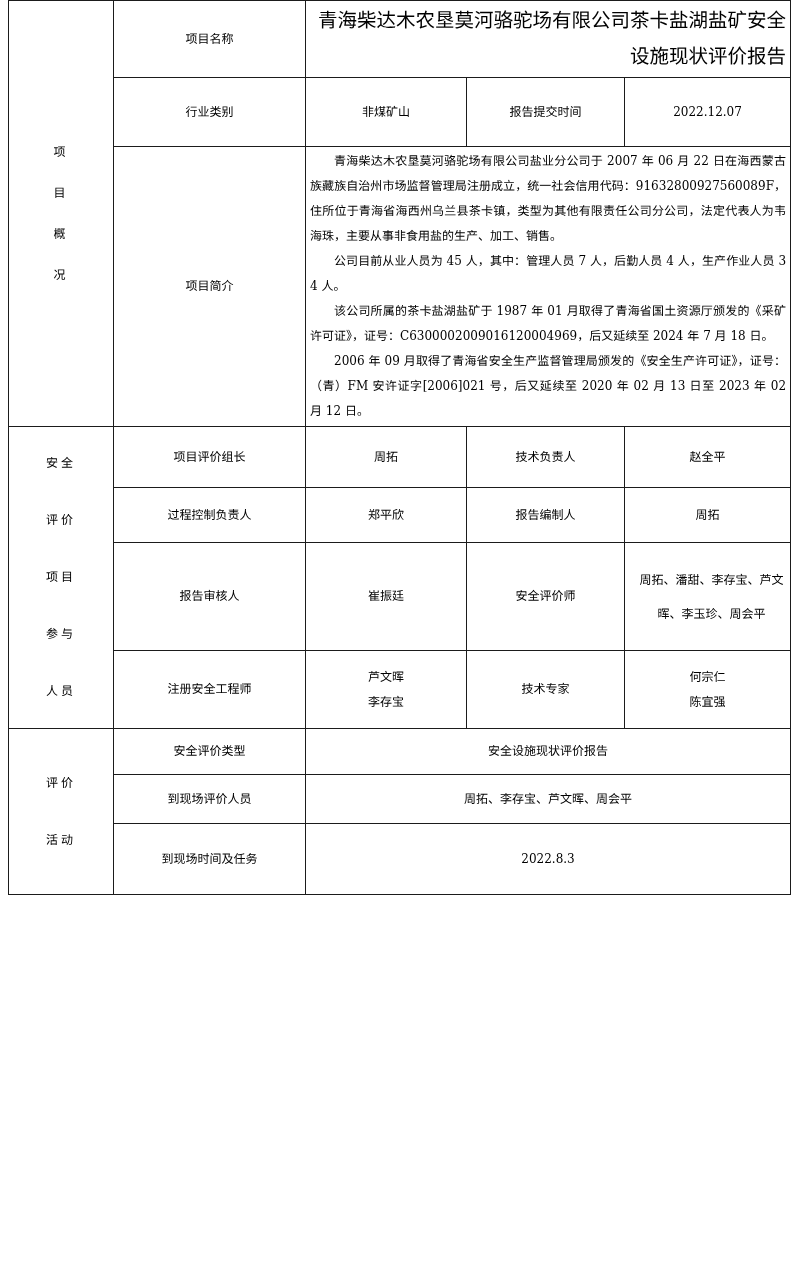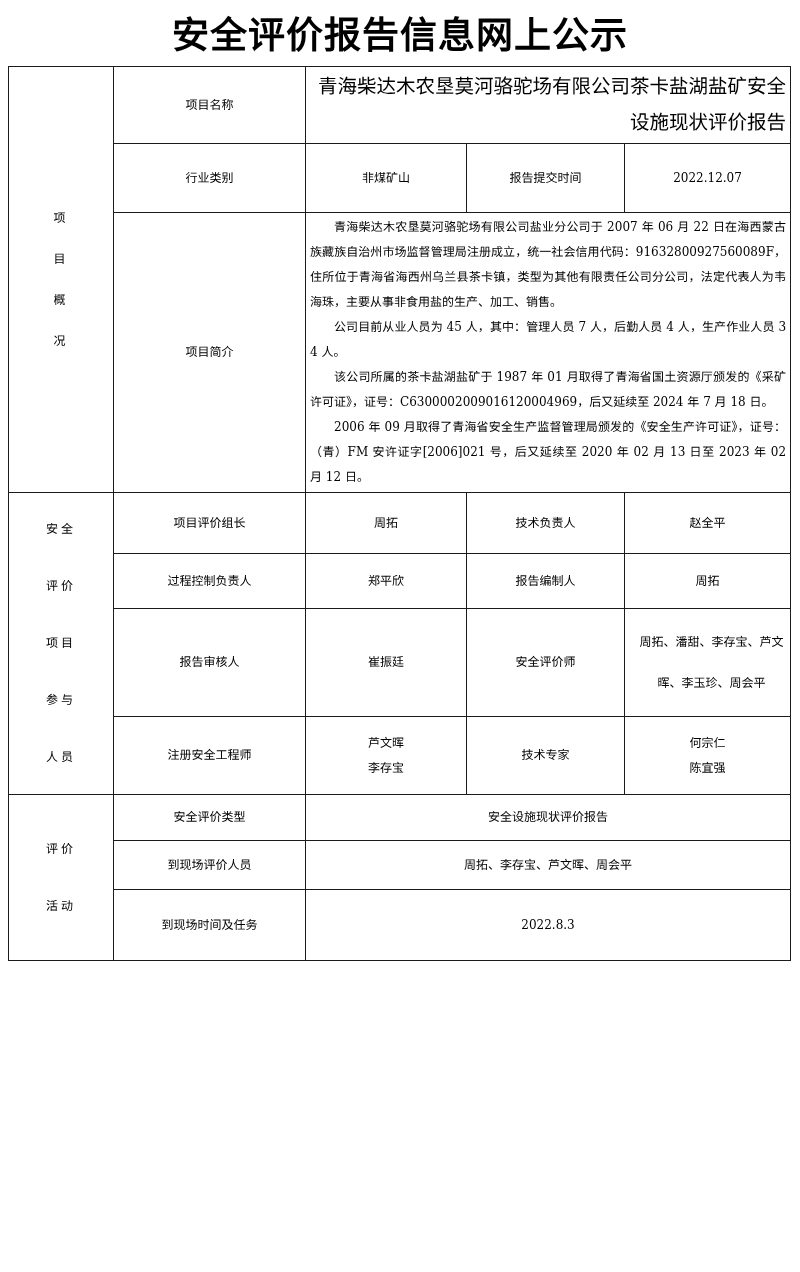--- a/index.html
+++ b/index.html
@@ -91,21 +91,20 @@
   }
   .num {
     font-family: "DejaVu Serif", "Liberation Serif", serif;
   }
 </style>
 </head>
 <body>
 
 <div id="page">
 
-  <div class="doc-title">安全评价报告信息网上公示</div>
 
   <table class="main">
     <colgroup>
       <col style="width:105px">
       <col style="width:192px">
       <col style="width:161px">
       <col style="width:158px">
       <col style="width:166px">
     </colgroup>
     <tbody>
@@ -160,21 +159,21 @@
         <td style="height:50px;">过程控制负责人</td>
         <td>郑平欣</td>
         <td>报告编制人</td>
         <td>周拓</td>
       </tr>
 
       <tr>
         <td style="height:103px;">报告审核人</td>
         <td>崔振廷</td>
         <td>安全评价师</td>
-        <td style="line-height:41px; padding-left:14px; padding-right:6px;">周拓、潘甜、李存宝、芦文晖、李玉珍、周会平</td>
+        <td style="line-height:34px; padding-left:14px; padding-right:6px;">周拓、潘甜、李存宝、芦文晖、李玉珍、周会平</td>
       </tr>
 
       <tr>
         <td style="height:73px;">注册安全工程师</td>
         <td class="cell-multiline">芦文晖
 李存宝</td>
         <td>技术专家</td>
         <td class="cell-multiline">何宗仁
 陈宜强</td>
       </tr>

